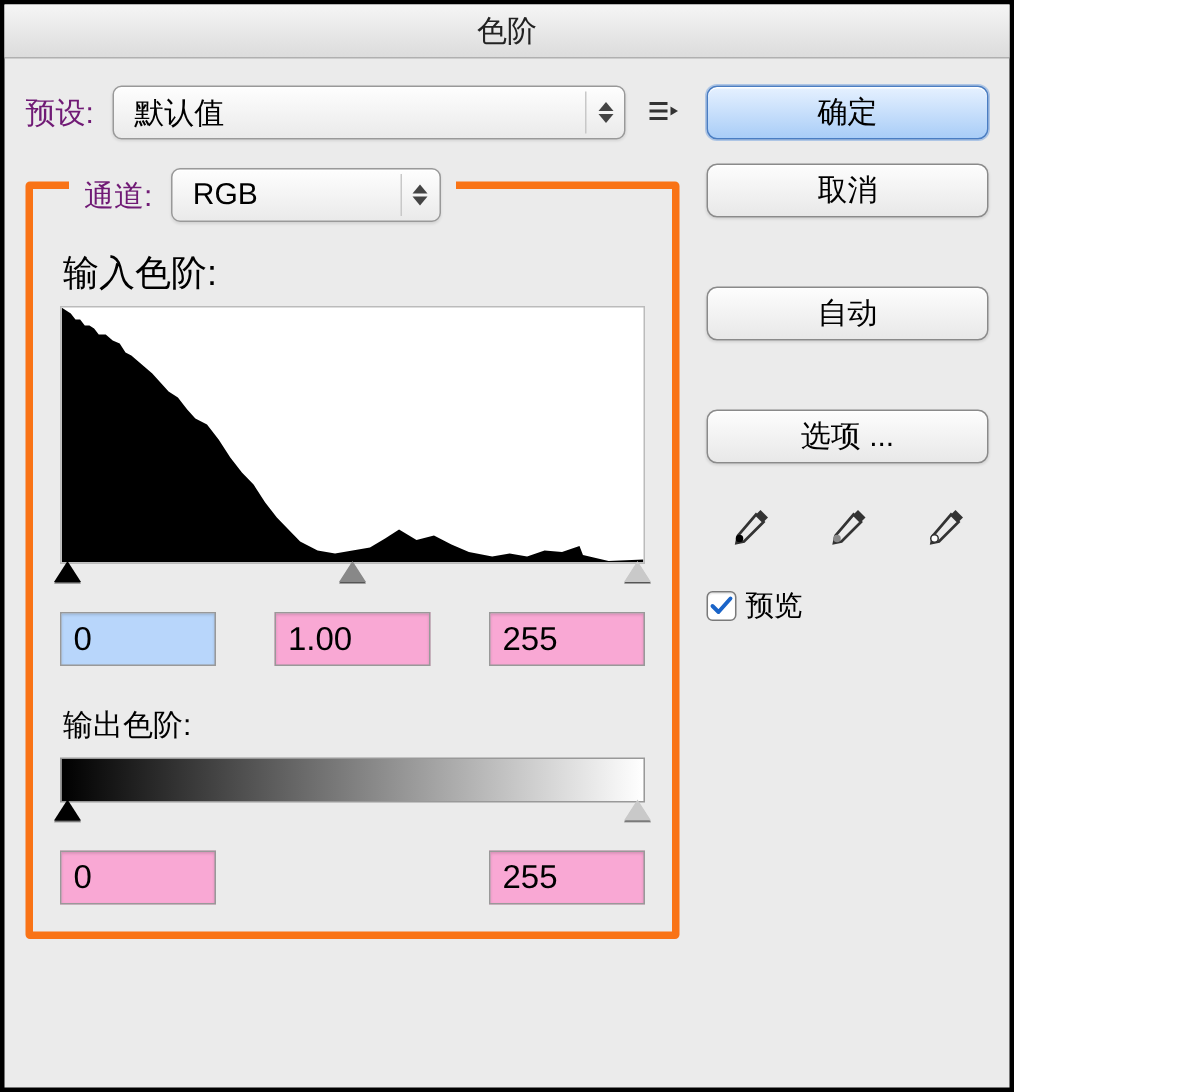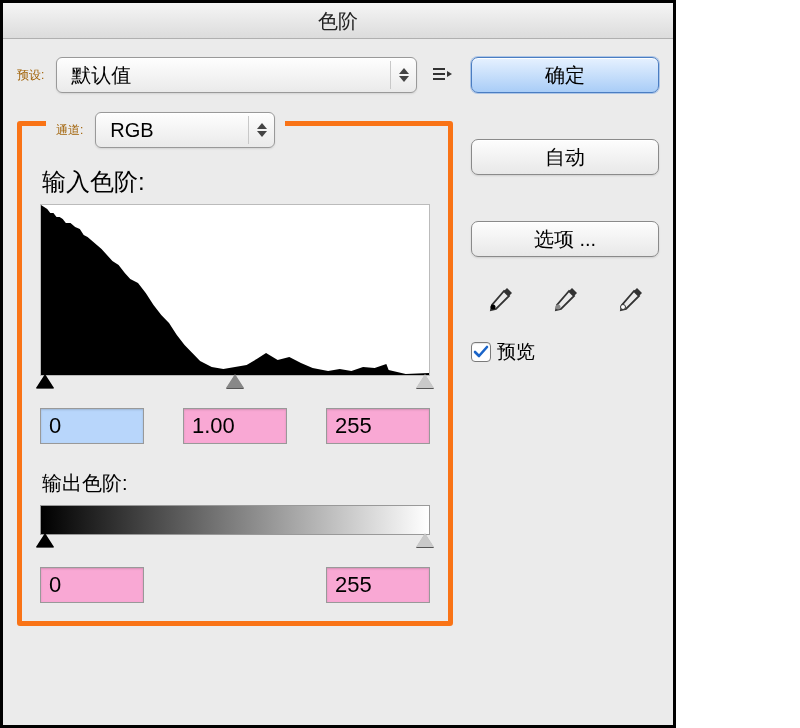--- a/index.html
+++ b/index.html
@@ -40,22 +40,22 @@
     flex-direction: column;
     gap: 16px;
   }
   .preset-row {
     display: flex;
     align-items: center;
     gap: 12px;
     margin-bottom: 28px;
   }
   .label {
-    color: #a16207;
-    font-size: 12px;
+    color: #701a75;
+    font-size: 20px;
   }
   .select {
     height: 36px;
     background: linear-gradient(to bottom, #fefefe, #eaeaea);
     border: 1px solid #999;
     border-radius: 6px;
     display: flex;
     align-items: center;
     justify-content: space-between;
     padding: 0 6px 0 14px;
@@ -304,20 +304,21 @@
         </div>
         <div class="input-row">
           <input class="num-input" value="0" style="">
           <input class="num-input" value="255" style="">
         </div>
       </div>
     </div>
 
     <div class="right">
       <div class="btn primary">确定</div>
+      <div class="btn">取消</div>
       <div style="height:14px"></div>
       <div class="btn">自动</div>
       <div style="height:14px"></div>
       <div class="btn">选项 ...</div>
 
       <div class="eyedropper-row">
         <span class="dropper">
           <svg width="30" height="30" viewBox="0 0 30 30">
             <path d="M22 3 l5 5 l-3 3 l-5 -5 z" fill="#333"></path>
             <path d="M19 6 l5 5 L11 24 l-5 1 l1 -5 z" fill="none" stroke="#333" stroke-width="1.8"></path>

